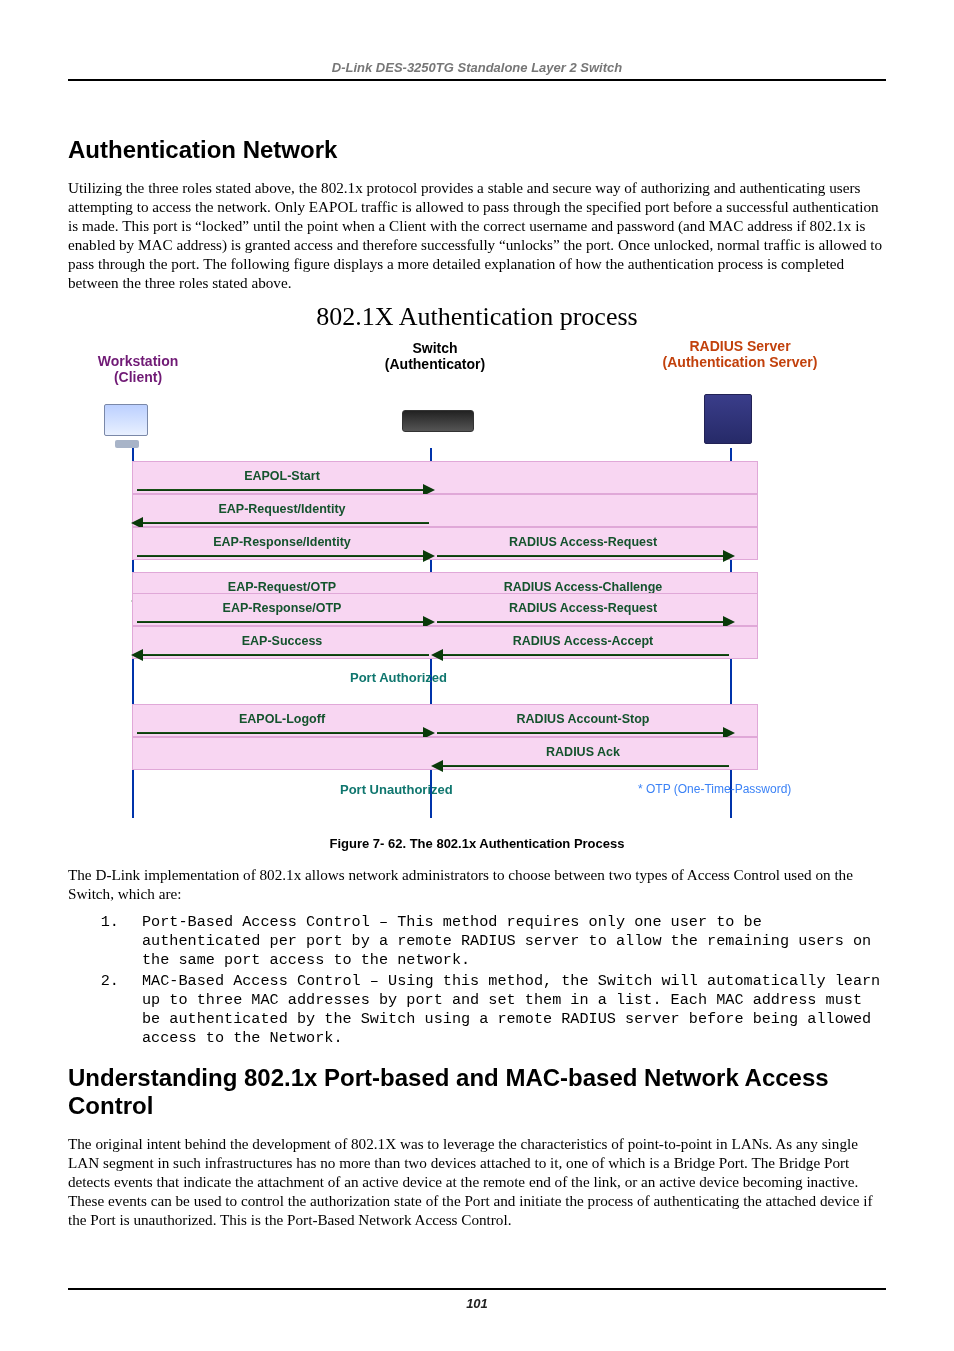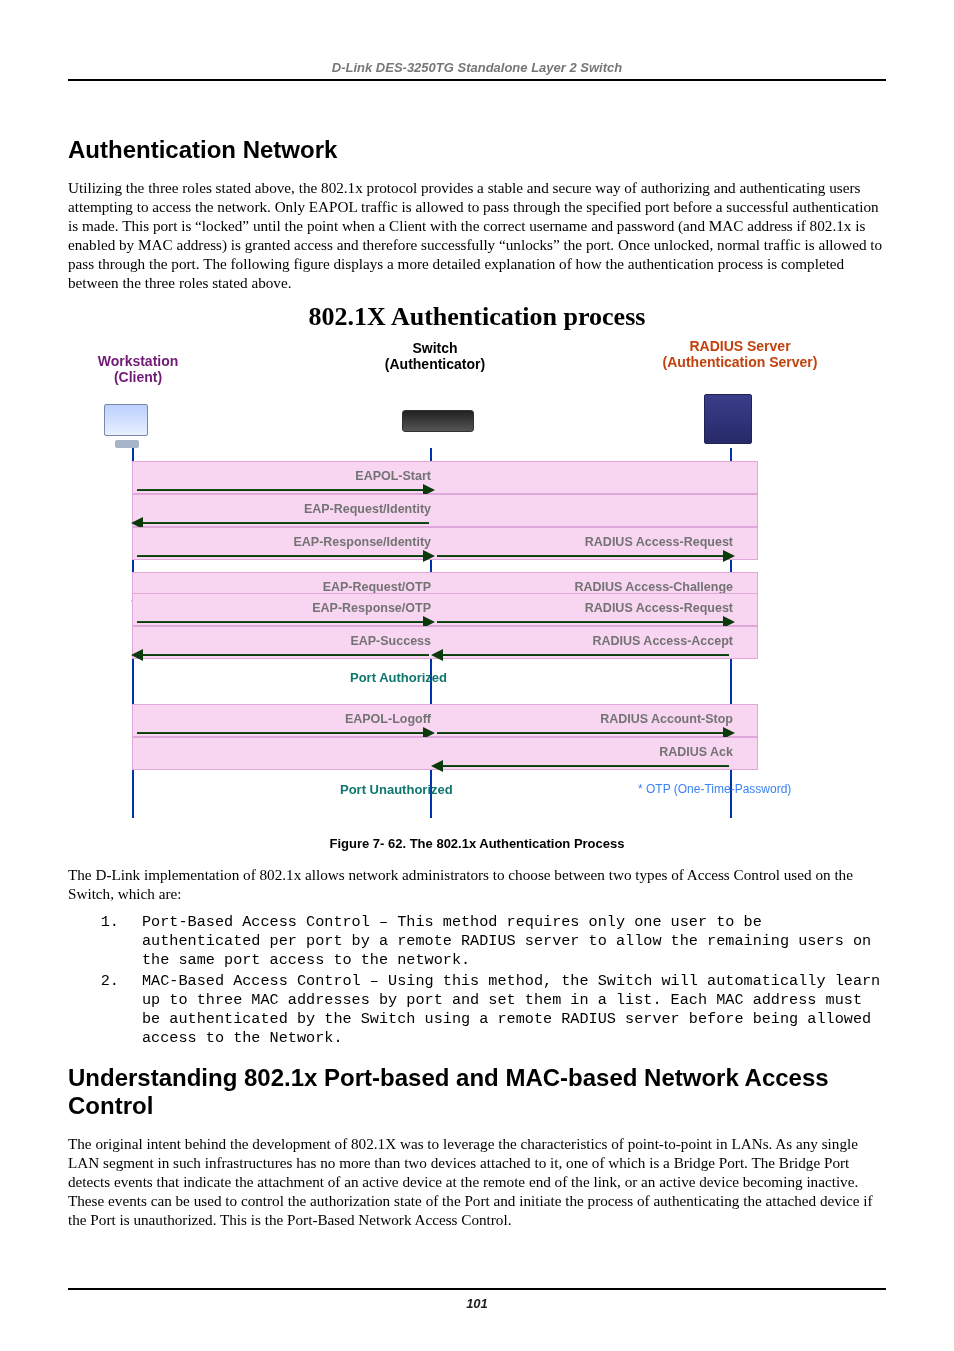--- a/index.html
+++ b/index.html
@@ -36,21 +36,21 @@
     font-size: 15.2px;
     line-height: 1.25;
     margin: 0 0 10px 0;
   }
 
   .figure-wrap { margin: 10px 0 6px 0; }
   .fig-title {
     text-align: center;
     font-family: "Times New Roman", Times, serif;
     font-size: 26px;
-    font-weight: bold;
+    font-weight: normal;
     margin: 10px 0 4px 0;
   }
   .fig-area {
     position: relative;
     height: 480px;
     margin: 6px 0 0 14px;
   }
   .lifeline {
     position: absolute;
     top: 110px;
@@ -108,23 +108,23 @@
     right: 128px;
     height: 33px;
     background: #f8d6f2;
     border: 1px solid #e0a8d8;
   }
   .msg-lbl {
     position: absolute;
     font-family: Verdana, Arial, sans-serif;
     font-size: 12.5px;
     font-weight: bold;
-    color: #737373;
+    color: #14532d;
     top: 7px;
-    text-align: right;
+    text-align: center;
   }
   .msg-lbl.left { left: 0; width: 298px; }
   .msg-lbl.right { left: 300px; width: 300px; }
 
   .arrow {
     position: absolute;
     height: 0;
   }
   .arrow.r .shaft, .arrow.l .shaft {
     position: absolute; top: -1px; height: 2px;

